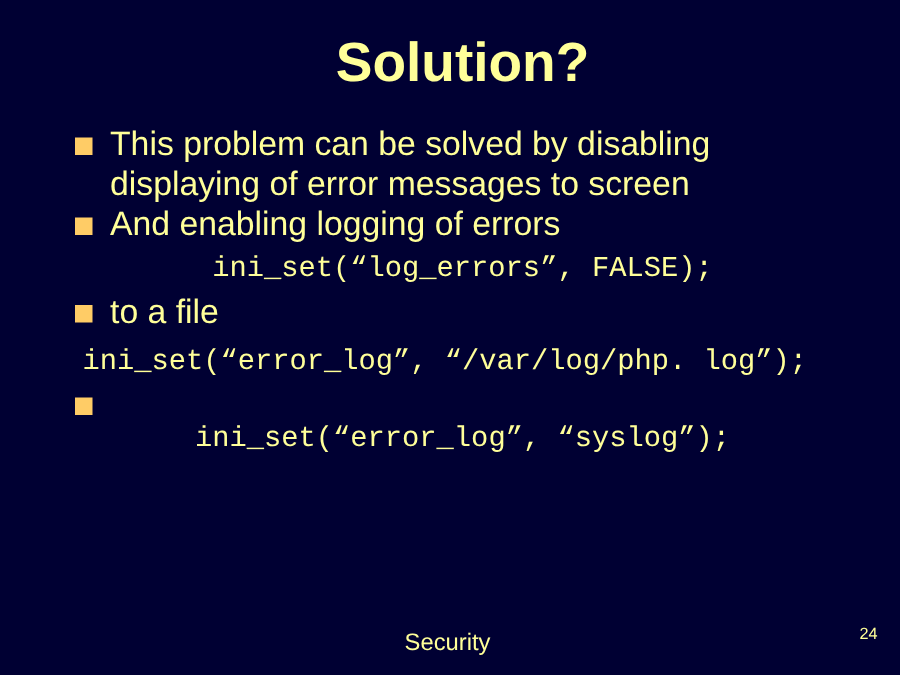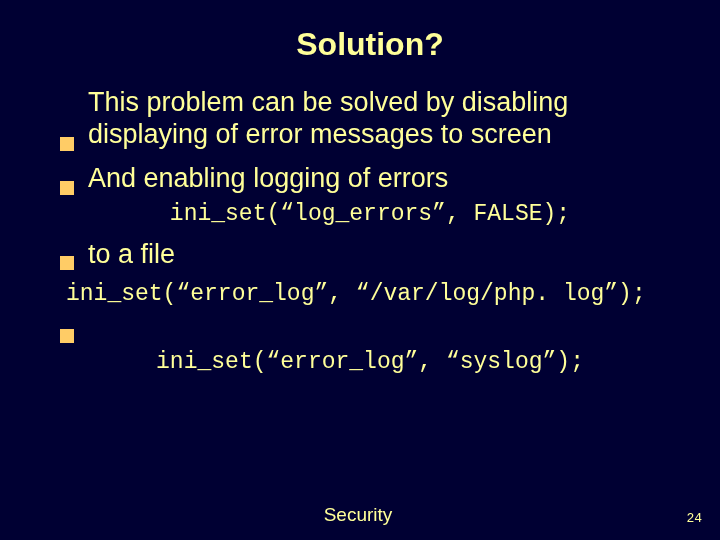--- a/index.html
+++ b/index.html
@@ -15,28 +15,28 @@
   .slide {
     box-sizing: border-box;
     width: 720px;
     height: 540px;
     padding: 20px 40px 20px 60px;
     position: relative;
   }
   .title {
     text-align: center;
     font-weight: bold;
-    font-size: 32px;
+    font-size: 44px;
     margin-top: 6px;
     margin-bottom: 24px;
   }
   .bullet-row {
     display: flex;
-    align-items: flex-end;
-    margin-top: 12px;
+    align-items: flex-start;
+    margin-top: 0;
   }
   .bullet-icon {
     width: 14px;
     height: 14px;
     background: #ffcc66;
     flex: 0 0 14px;
     margin-top: 10px;
     margin-right: 14px;
   }
   .bullet-text {
@@ -59,24 +59,23 @@
   .footer-center {
     position: absolute;
     bottom: 14px;
     left: 0;
     right: 4px;
     text-align: center;
     font-size: 19px;
   }
   .footer-right {
     position: absolute;
-    bottom: 14px;
+    bottom: 26px;
     right: 18px;
     font-size: 13px;
-    font-family: Liberation Mono, monospace;
   }
 </style>
 </head>
 <body>
 
 <div class="slide">
 
   <div class="title">Solution?</div>
 
   <div class="bullet-row">

